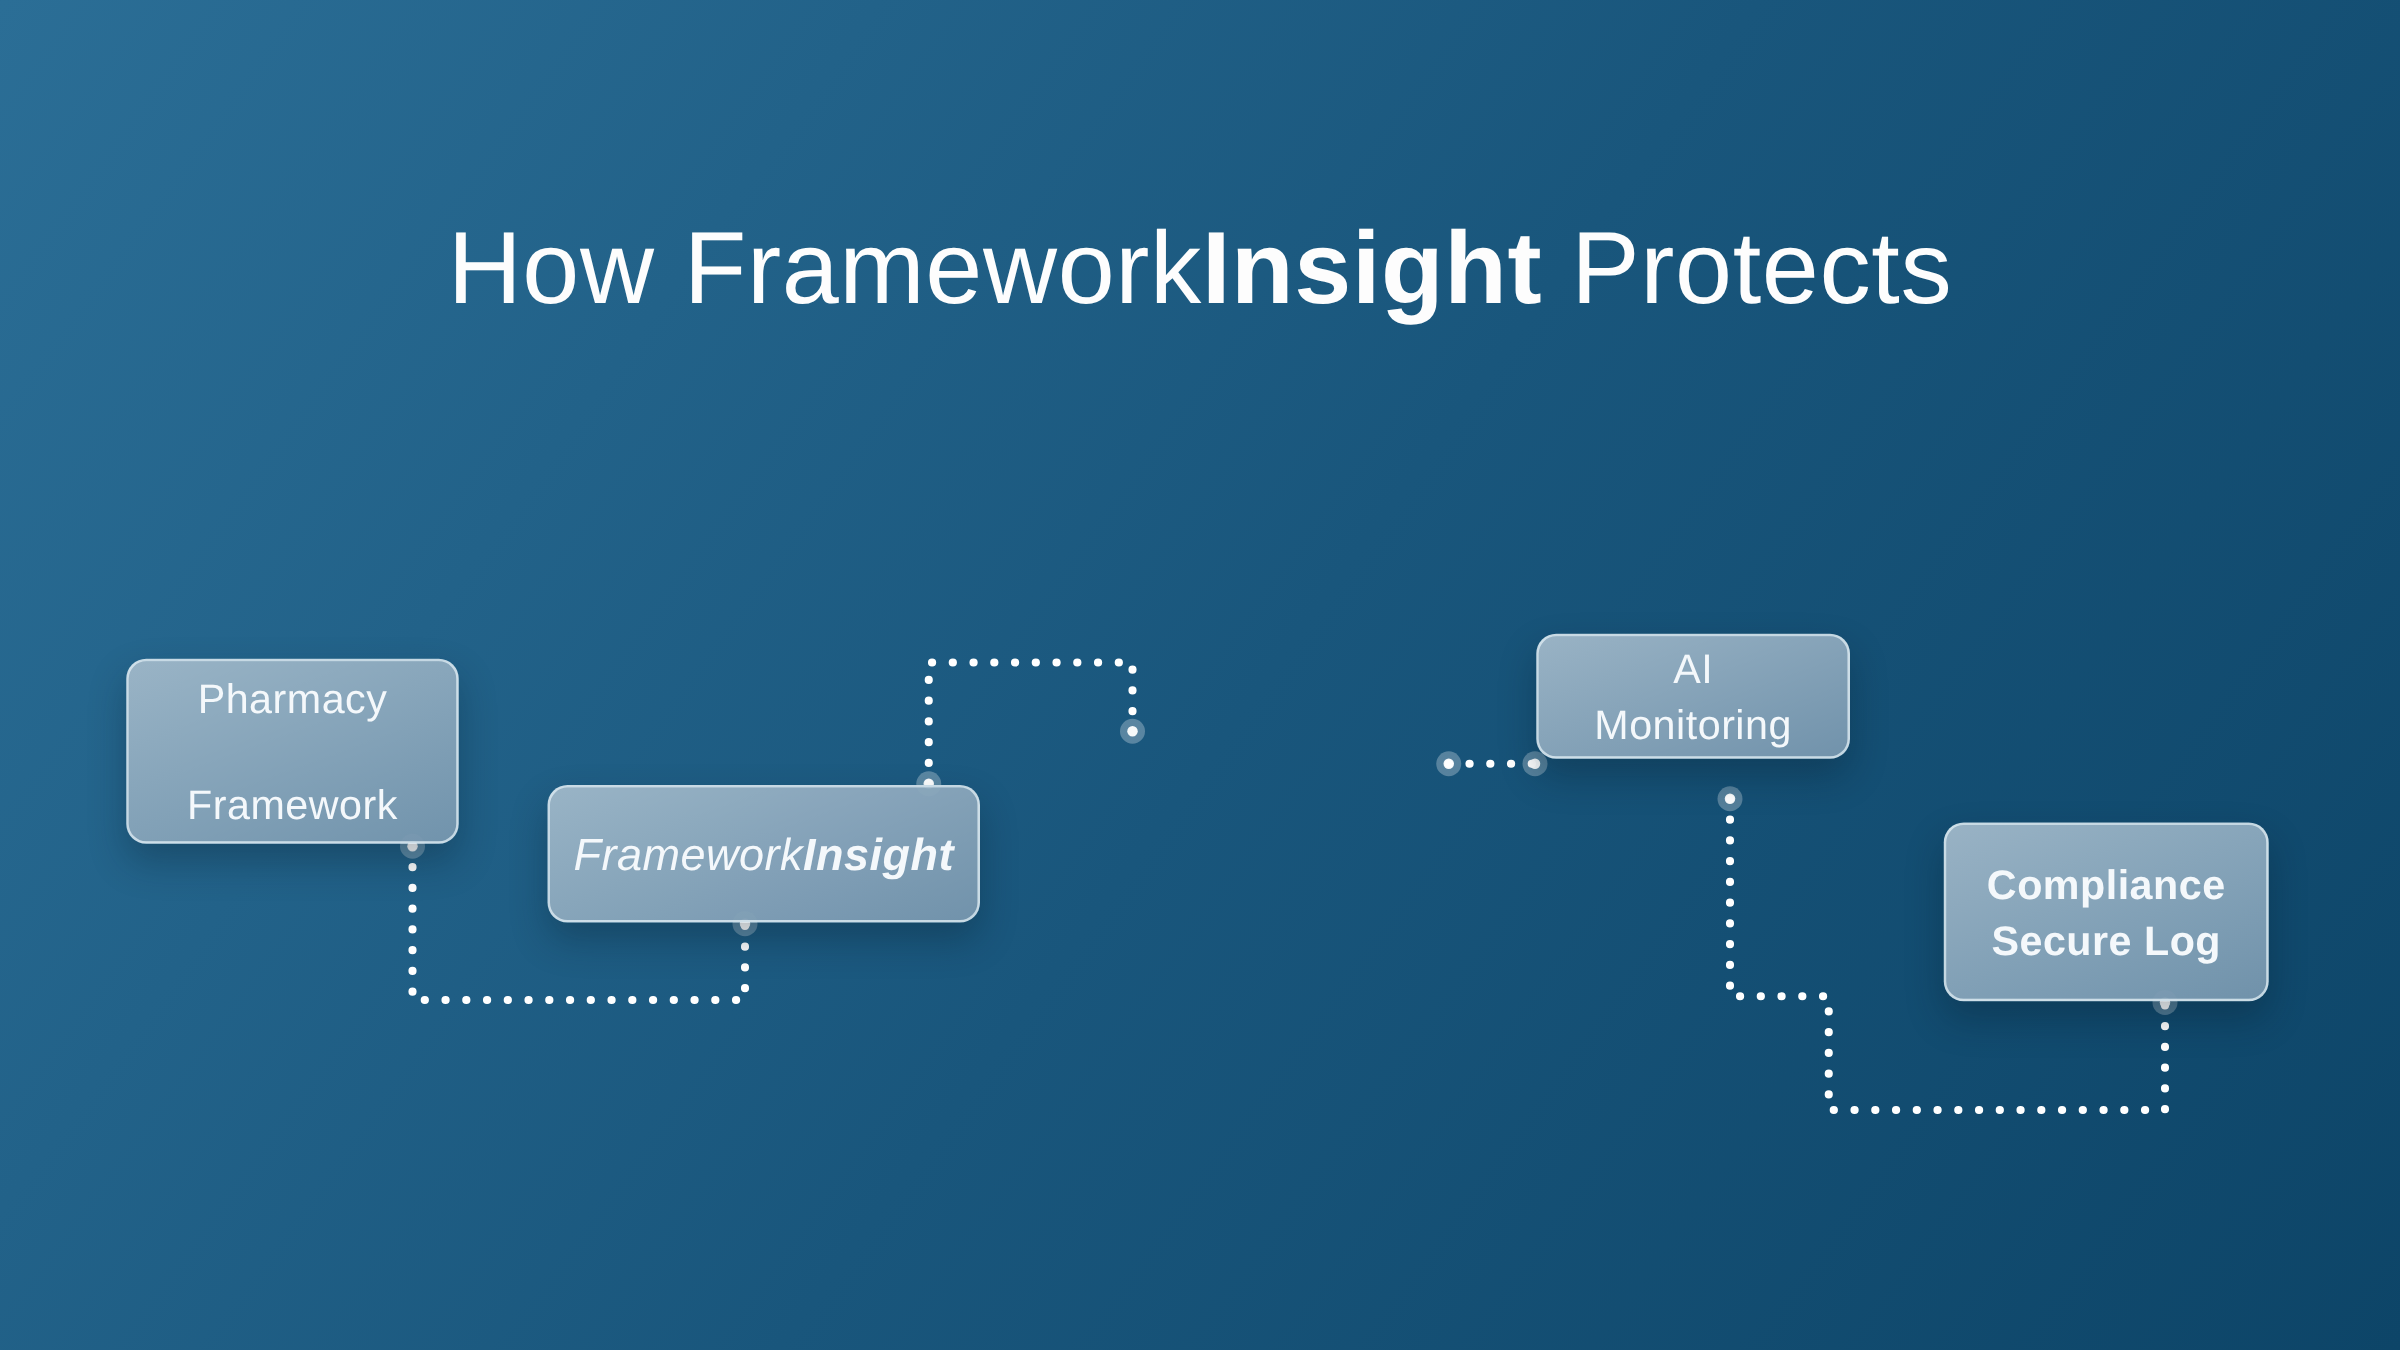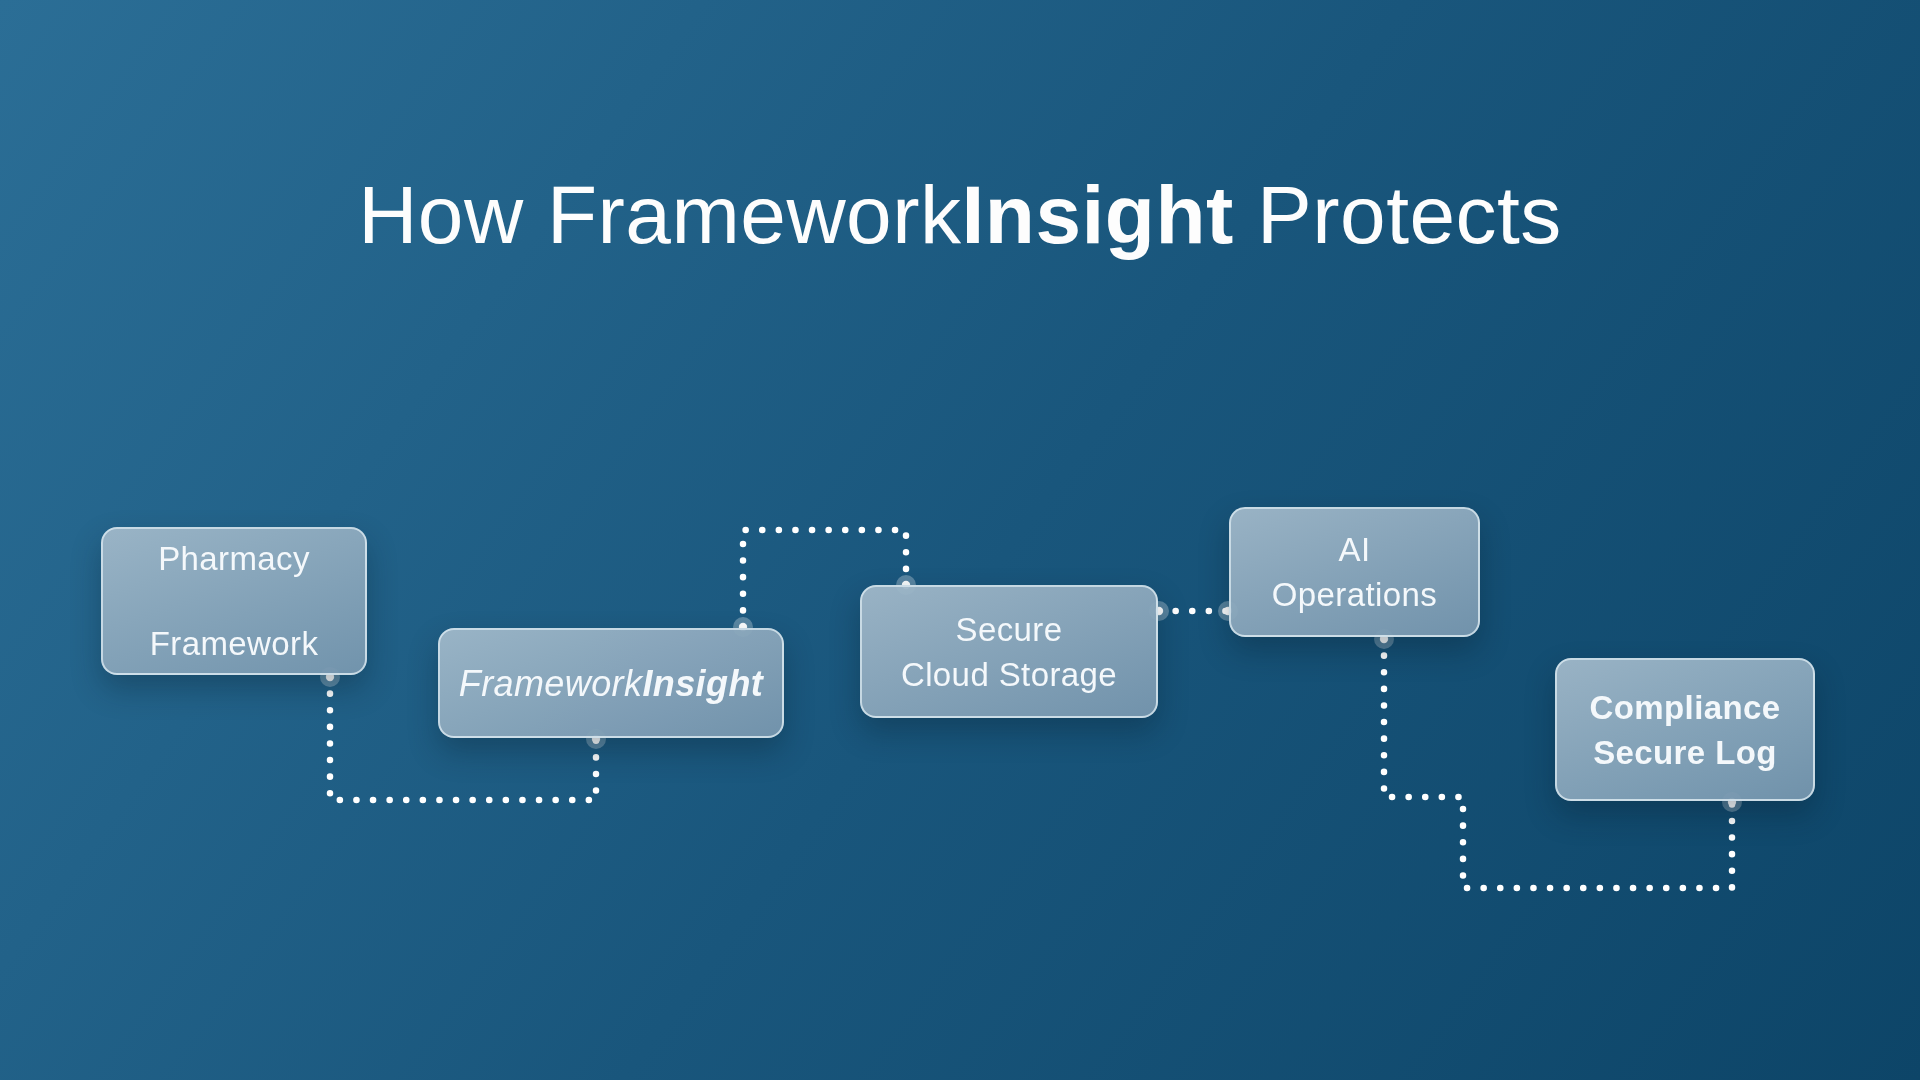--- a/index.html
+++ b/index.html
@@ -98,28 +98,24 @@
 
   <div class="node" style="left:101px;top:527px;width:266px;height:148px;gap:40px;">
     <div>Pharmacy</div>
     <div>Framework</div>
   </div>
 
   <div class="node node-brand" style="left:438px;top:628px;width:346px;height:110px;font-style:italic;">
     <div><span>Framework</span><b>Insight</b></div>
   </div>
 
-  <div class="node" style="left:860px;top:585px;width:298px;height:133px;">
-    <div>Secure</div>
-    <div>Cloud Storage</div>
-  </div>
 
-  <div class="node" style="left:1229px;top:507px;width:251px;height:130px;text-align:center;">
+  <div class="node" style="left:1229px;top:507px;width:251px;height:100px;text-align:center;">
     <div>AI</div>
-    <div>Operations</div>
+    <div>Monitoring</div>
   </div>
 
   <div class="node" style="left:1555px;top:658px;width:260px;height:143px;font-weight:bold;">
     <div>Compliance</div>
     <div>Secure Log</div>
   </div>
 
 </div>
 
 </body></html>

